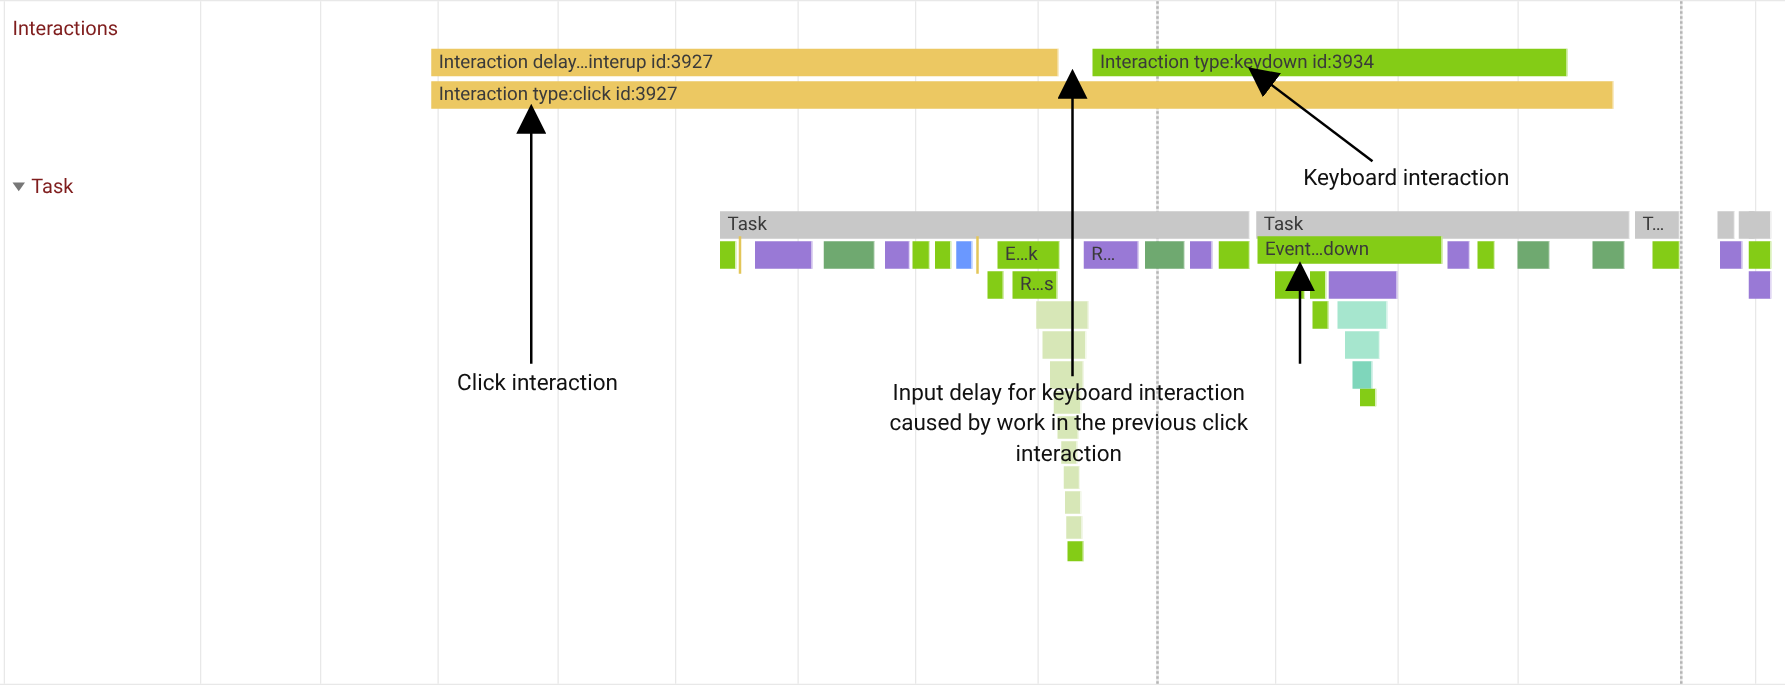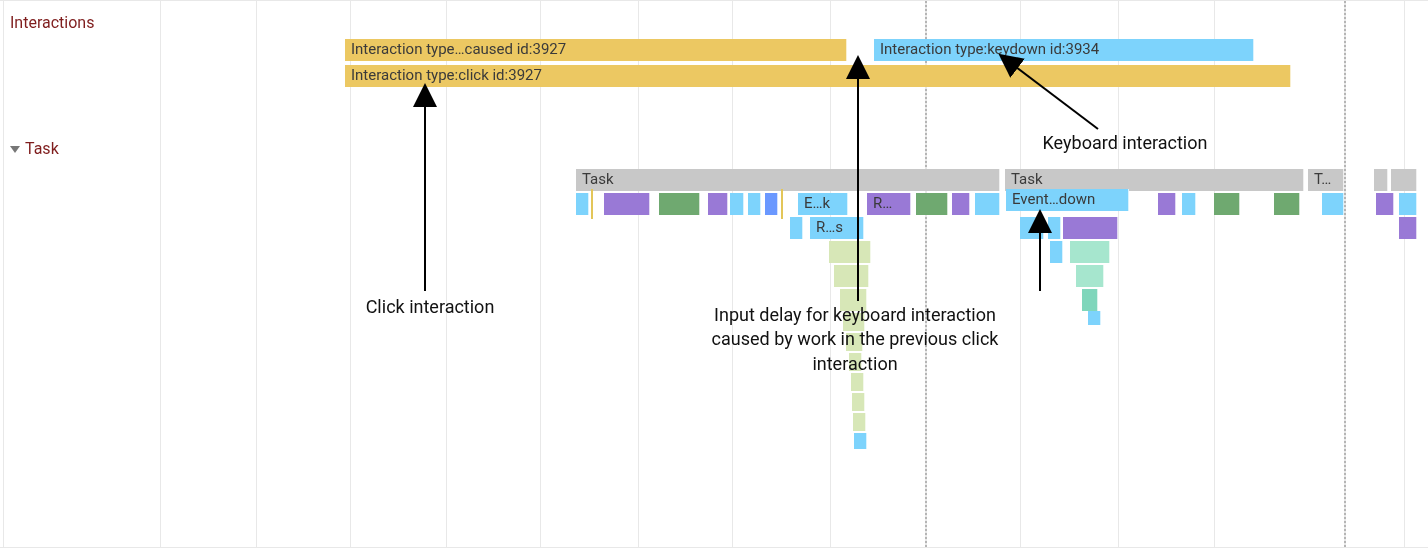--- a/index.html
+++ b/index.html
@@ -66,21 +66,21 @@
       position: absolute;
       height: 22px;
       font-size: 15px;
       padding: 1px 6px;
       white-space: nowrap;
       overflow: hidden;
       color: #3a3a3a;
       border-right: 1px solid rgba(255,255,255,0.7);
     }
     .bar.mustard { background: #ecc862; }
-    .bar.amber   { background: #7dd3fc; }
+    .bar.amber   { background: #84cc16; }
     .bar.grey    { background: #c8c8c8; }
     .bar.purple  { background: #9979d6; }
     .bar.green   { background: #6fa970; }
     .bar.lightg  { background: #d7e7b7; }
     .bar.teal    { background: #a6e6ce; }
     .bar.tealdk  { background: #7fd6bb; }
     .bar.blue    { background: #6a98ff; width:2px; }
     .hair   { position:absolute; background:#e3c659; }
 
     .annot {
@@ -116,21 +116,21 @@
     <div class="line dotted" style="left:925px"></div>
     <div class="line dotted" style="left:1344px"></div>
   </div>
 
   <div class="track-label interactions">Interactions</div>
   <div class="track-label main">
     <span class="disclosure"></span><span>Task</span>
   </div>
 
   <div class="flame-area">
-    <div class="bar mustard" style="top:38px; left:345px; width:502px">Interaction type…caused id:3927</div>
+    <div class="bar mustard" style="top:38px; left:345px; width:502px">Interaction delay…interup id:3927</div>
     <div class="bar amber" style="top:38px; left:874px; width:380px">Interaction type:keydown id:3934</div>
     <div class="bar mustard" style="top:64px; left:345px; width:946px">Interaction type:click id:3927</div>
   </div>
 
   <div class="flame-area">
 
     <div class="bar grey" style="top:168px; left:576px; width:424px">Task</div>
     <div class="bar grey" style="top:168px; left:1005px; width:299px">Task</div>
     <div class="bar grey" style="top:168px; left:1308px; width:36px">T…</div>
     <div class="bar grey" style="top:168px; left:1374px; width:14px"></div>
@@ -141,31 +141,31 @@
     <div class="bar purple" style="top:192px; left:604px; width:46px"></div>
     <div class="bar green" style="top:192px; left:659px; width:41px"></div>
     <div class="bar purple" style="top:192px; left:708px; width:20px"></div>
     <div class="bar amber" style="top:192px; left:730px; width:14px"></div>
     <div class="bar amber" style="top:192px; left:748px; width:12px"></div>
     <div class="bar amber" style="top:192px; left:798px; width:50px">E…k</div>
     <div class="bar purple" style="top:192px; left:867px; width:44px">R…</div>
     <div class="bar green" style="top:192px; left:916px; width:32px"></div>
     <div class="bar purple" style="top:192px; left:952px; width:18px"></div>
     <div class="bar amber" style="top:192px; left:975px; width:25px"></div>
-    <div class="bar amber" style="top:188px; left:1006px; width:123px">Event…down</div>
+    <div class="bar amber" style="top:188px; left:1006px; width:148px">Event…down</div>
     <div class="bar purple" style="top:192px; left:1158px; width:18px"></div>
     <div class="bar amber" style="top:192px; left:1182px; width:14px"></div>
     <div class="bar green" style="top:192px; left:1214px; width:26px"></div>
     <div class="bar green" style="top:192px; left:1274px; width:26px"></div>
     <div class="bar amber" style="top:192px; left:1322px; width:22px"></div>
     <div class="bar purple" style="top:192px; left:1376px; width:18px"></div>
     <div class="bar amber" style="top:192px; left:1399px; width:18px"></div>
 
     <div class="bar amber" style="top:216px; left:790px; width:12px"></div>
-    <div class="bar amber" style="top:216px; left:810px; width:54px">R…s</div>
+    <div class="bar amber" style="top:216px; left:810px; width:36px">R…s</div>
     <div class="bar amber" style="top:216px; left:1020px; width:24px"></div>
     <div class="bar amber" style="top:216px; left:1048px; width:12px"></div>
     <div class="bar purple" style="top:216px; left:1063px; width:55px"></div>
     <div class="bar purple" style="top:216px; left:1399px; width:18px"></div>
 
     <div class="bar lightg" style="top:240px; left:829px; width:42px"></div>
     <div class="bar amber" style="top:240px; left:1050px; width:10px"></div>
     <div class="bar teal" style="top:240px; left:1070px; width:40px"></div>
 
     <div class="bar lightg" style="top:264px; left:834px; width:35px"></div>

